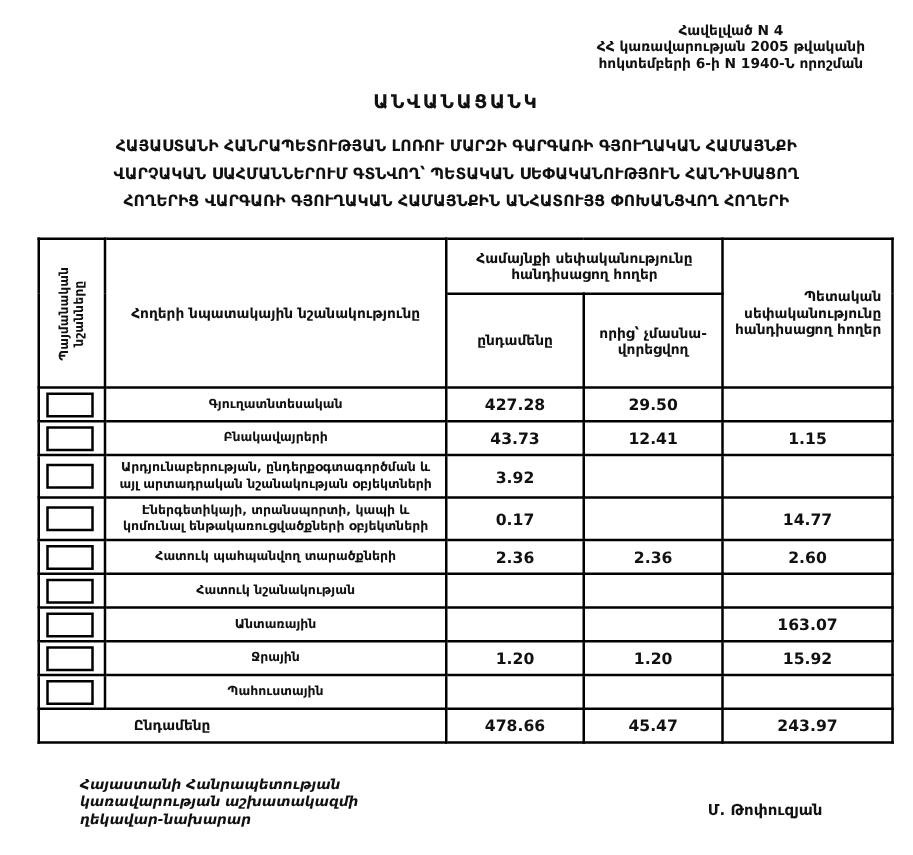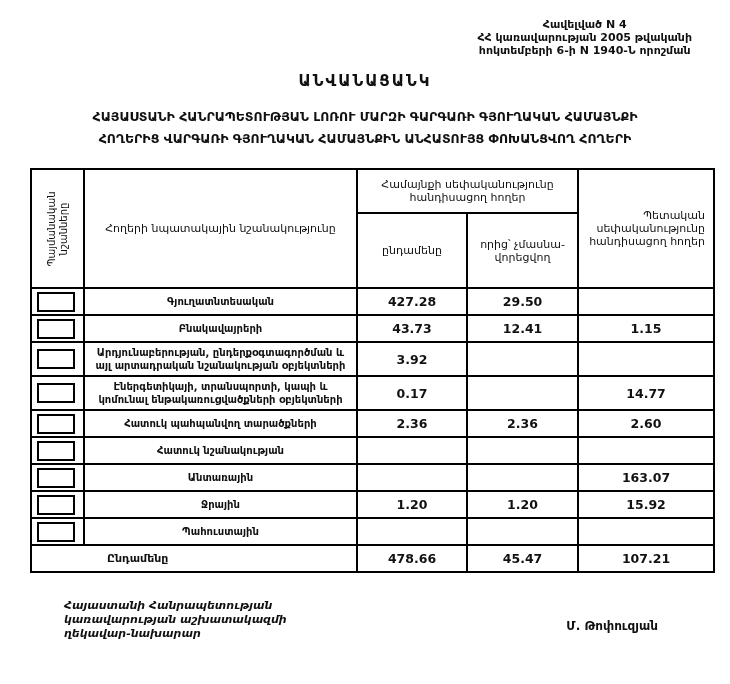--- a/index.html
+++ b/index.html
@@ -19,21 +19,21 @@
 
   
   .doc-title { text-align: center; font-size: 15px; letter-spacing: 2px; margin-top: 15px; }
 
   
   .subtitle { text-align: center; font-size: 12.5px; line-height: 22px; margin-top: 16px; padding: 0 10px; }
 
   
   table.land { border-collapse: collapse; margin: 18px 0 0 30px; width: 683px; table-layout: fixed; }
   table.land th, table.land td { border: 2px solid #000; }
-  th { font-weight: normal; }
+  th { font-weight: bold; }
   .th-group { height: 44px; font-size: 11px; text-align: center; vertical-align: middle; padding: 2px 8px; }
   .th-sub { height: 75px; font-size: 11px; text-align: center; vertical-align: middle; padding: 2px 6px; }
   .th-purpose { font-size: 11px; text-align: center; vertical-align: middle; padding: 12px 10px; }
   .th-state { font-size: 11px; text-align: right; vertical-align: middle; padding: 2px 8px; }
   .prewrap { white-space: pre-line; }
 
   .th-rot { position: relative; }
   .rot-text {
     position: absolute; top: 50%; left: 50%;
     transform: translate(-50%, -50%) rotate(-90deg);
@@ -63,20 +63,21 @@
       <div>Հավելված N 4</div>
       <div>ՀՀ կառավարության 2005 թվականի</div>
       <div>հոկտեմբերի 6-ի N 1940-Ն որոշման</div>
     </div>
   </div>
 
   <div class="doc-title">ԱՆՎԱՆԱՑԱՆԿ</div>
 
   <div class="subtitle">
     <div>ՀԱՅԱՍՏԱՆԻ ՀԱՆՐԱՊԵՏՈՒԹՅԱՆ ԼՈՌՈՒ ՄԱՐԶԻ ԳԱՐԳԱՌԻ ԳՅՈՒՂԱԿԱՆ ՀԱՄԱՅՆՔԻ</div>
+    <div>ՎԱՐՉԱԿԱՆ ՍԱՀՄԱՆՆԵՐՈՒՄ ԳՏՆՎՈՂ՝ ՊԵՏԱԿԱՆ ՍԵՓԱԿԱՆՈՒԹՅՈՒՆ ՀԱՆԴԻՍԱՑՈՂ</div>
     <div>ՀՈՂԵՐԻՑ ՎԱՐԳԱՌԻ ԳՅՈՒՂԱԿԱՆ ՀԱՄԱՅՆՔԻՆ ԱՆՀԱՏՈՒՅՑ ՓՈԽԱՆՑՎՈՂ ՀՈՂԵՐԻ</div>
   </div>
 
   <table class="land">
     <colgroup>
       <col style="width:53px">
       <col style="width:273px">
       <col style="width:110px">
       <col style="width:111px">
       <col style="width:136px">
@@ -177,21 +178,21 @@
           <td class="val"></td>
           <td class="val"></td>
           <td class="val"></td>
         </tr>
       </tbody>
     <tfoot>
       <tr>
         <td class="total-label" colspan="2">Ընդամենը</td>
         <td class="val">478.66</td>
         <td class="val">45.47</td>
-        <td class="val">107.21</td>
+        <td class="val">243.97</td>
       </tr>
     </tfoot>
   </table>
 
   <div class="footer">
     <div class="signer">
       <div>Հայաստանի Հանրապետության</div>
       <div>կառավարության աշխատակազմի</div>
       <div>ղեկավար-նախարար</div>
     </div>

